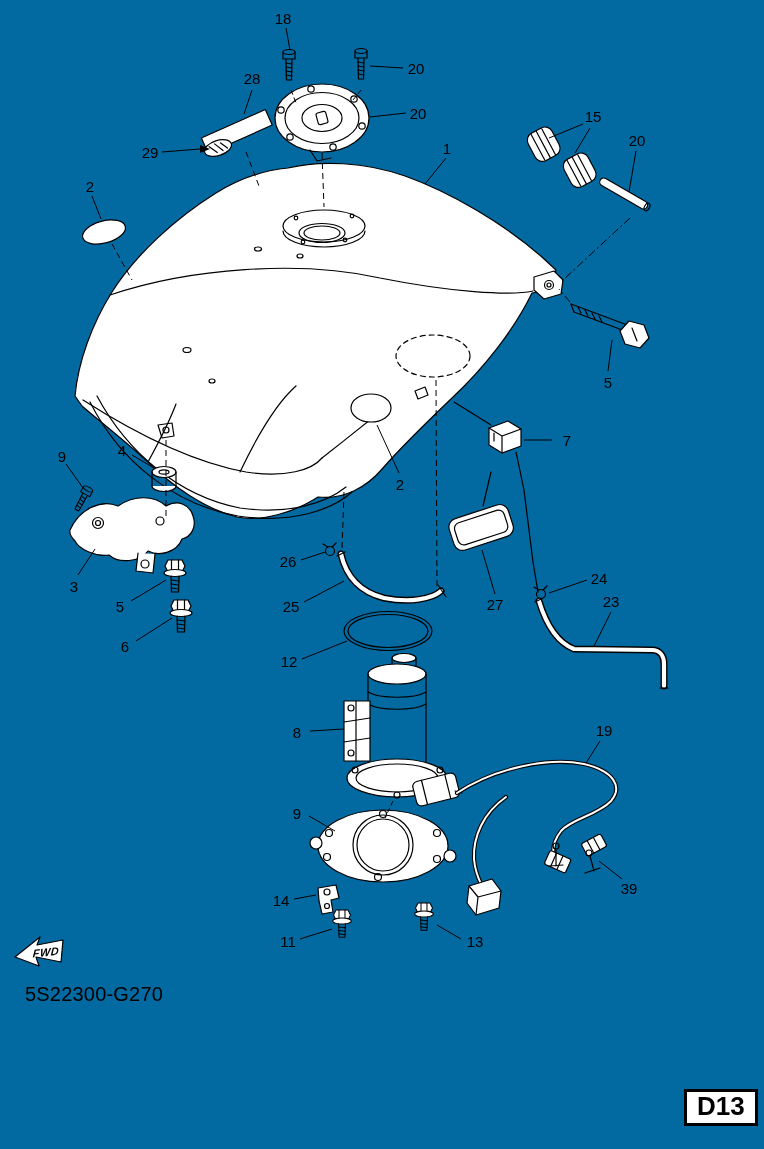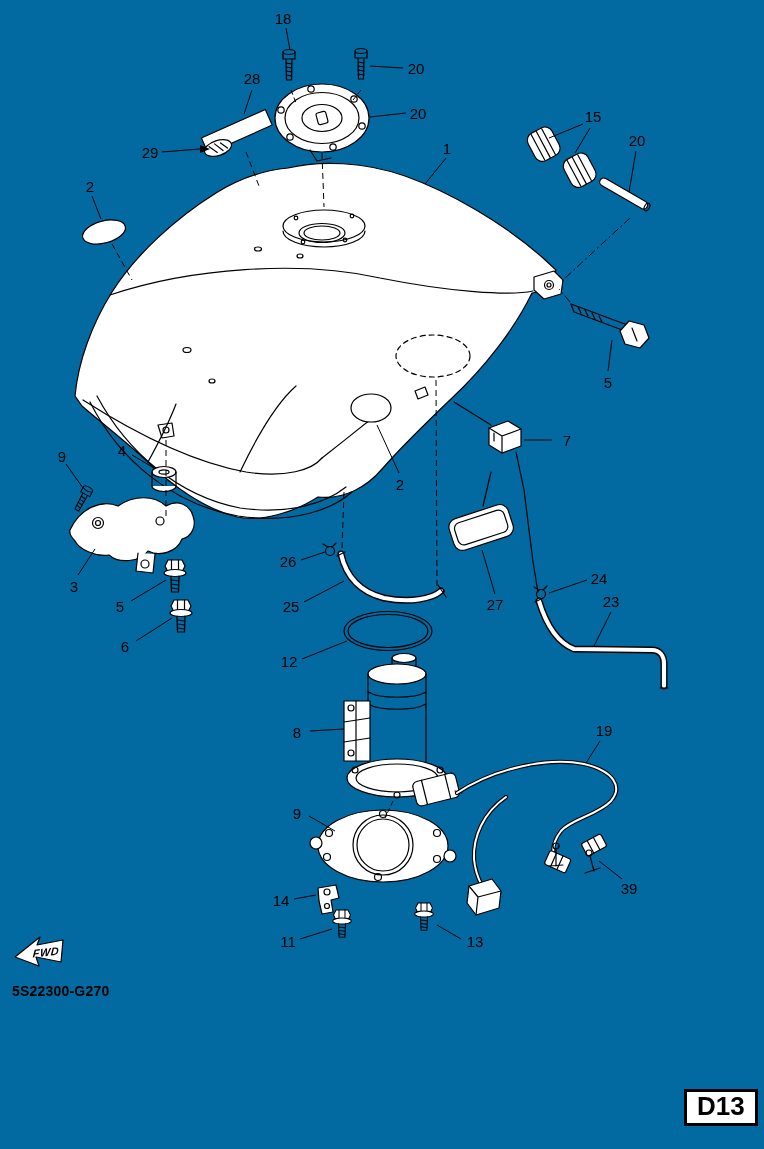--- a/index.html
+++ b/index.html
@@ -18,21 +18,21 @@
   .callouts{position:absolute;left:0;top:0;width:764px;height:1149px;}
   .co{
     position:absolute;transform:translate(-50%,-50%);
     font-size:15px;line-height:1;color:#000;white-space:nowrap;
   }
   .fwd-label{
     position:absolute;left:46px;top:952px;transform:translate(-50%,-50%) rotate(-6deg) skewX(-10deg);
     font-size:11px;font-weight:bold;font-style:italic;letter-spacing:.5px;
   }
   .code{
-    position:absolute;left:12px;top:983px;font-size:14px;font-weight:700;letter-spacing:.2px;
+    position:absolute;left:25px;top:983px;font-size:20px;font-weight:400;letter-spacing:.2px;
   }
   .pageref{
     position:absolute;left:684px;top:1089px;border:3px solid #000;background:#fff;
     padding:1px 10px 4px 10px;
   }
   .pageref span{font-size:26px;font-weight:bold;line-height:1;}
 </style>
 </head>
 <body>
 

